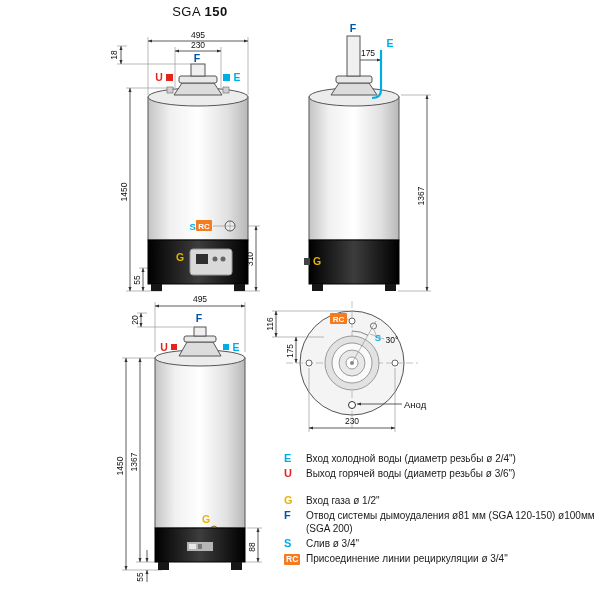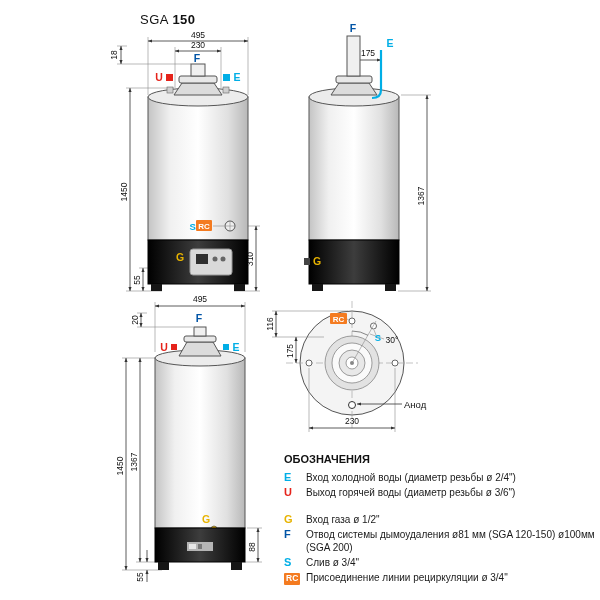--- a/index.html
+++ b/index.html
@@ -1,18 +1,18 @@
 <!DOCTYPE html>
 <html><head>
 <meta charset="utf-8">
 <style>
   *{margin:0;padding:0;box-sizing:border-box}
   html,body{width:600px;height:600px;background:#fff;font-family:"Liberation Sans",sans-serif}
   body{position:relative;overflow:hidden;color:#111}
-  .title{position:absolute;left:140px;top:12px;width:120px;font-size:13px;letter-spacing:.5px}
+  .title{position:absolute;left:140px;top:4px;width:120px;text-align:center;font-size:13px;letter-spacing:.5px}
   .title .num{font-weight:bold}
   svg.sheet{position:absolute;left:0;top:0}
   
   .dim{stroke:#333;stroke-width:.8;fill:none;marker-start:url(#arr);marker-end:url(#arr)}
   .dimE{stroke:#333;stroke-width:.8;fill:none;marker-end:url(#arr)}
   .ext{stroke:#8a8a8a;stroke-width:.6;fill:none}
   .cl{stroke:#9a9a9a;stroke-width:.6;stroke-dasharray:7 3;fill:none}
   .dt{font-size:8.5px;fill:#111;text-anchor:middle;font-family:"Liberation Sans",sans-serif}
   .pf{fill:#0054a6;font-weight:bold;font-size:10.5px;text-anchor:middle}
   .pu{fill:#e5231b;font-weight:bold;font-size:10.5px;text-anchor:middle}
@@ -226,21 +226,20 @@
     <line class="ext" x1="395" y1="368" x2="395" y2="432"></line>
     <line class="dim" x1="309" y1="428" x2="395" y2="428"></line>
     <text class="dt" x="352" y="424">230</text>
 
     <line class="dimE" x1="402" y1="404" x2="357" y2="404"></line>
     <text class="anode-txt" x="404" y="408">Анод</text>
   </g>
 </svg>
 
 <div class="legend">
-  <div class="legend-heading">ОБОЗНАЧЕНИЯ</div>
   <div class="legend-row">
     <span class="sym sym-cold">E</span>
     <span class="legend-text">Вход холодной воды (диаметр резьбы ø 2/4")</span>
   </div>
   <div class="legend-row">
     <span class="sym sym-hot">U</span>
     <span class="legend-text">Выход горячей воды (диаметр резьбы ø 3/6")</span>
   </div>
   <div class="legend-row gap">
     <span class="sym sym-gas">G</span>

